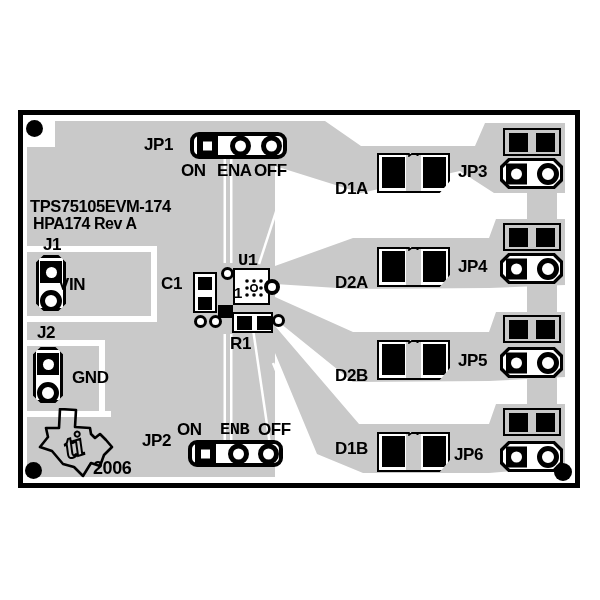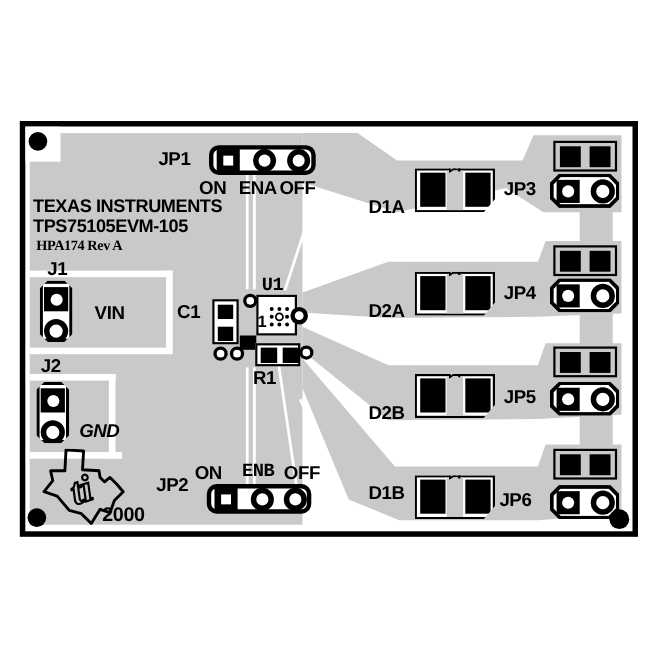--- a/index.html
+++ b/index.html
@@ -92,49 +92,48 @@
     <span class="pin-sq" style="left:3px;">
           <span class="hsq"></span>
         </span>
     <span class="pin-ring" style="left:36px;"></span>
     <span class="pin-ring" style="left:67px;"></span>
   </div>
   <div class="lbl big" style="left:158px;top:47px;">ON</div>
   <div class="lbl big" style="left:194px;top:47px;">ENA</div>
   <div class="lbl big" style="left:231px;top:47px;">OFF</div>
 
-  <div class="lbl" style="left:7px;top:65px;font-size:16.5px;">TEXAS INSTRUMENTS</div>
-  <div class="lbl" style="left:7px;top:83px;font-size:16.5px;">TPS75105EVM-105</div>
-  <div class="lbl" style="left:10px;top:101px;font-size:13px;font-family:Liberation Serif, serif;">HPA174 Rev A</div>
+  <div class="lbl" style="left:7px;top:83px;font-size:16.5px;">TPS75105EVM-174</div>
+  <div class="lbl" style="left:10px;top:101px;font-size:16px;">HPA174 Rev A</div>
 
   <div class="lbl big" style="left:20px;top:121px;">J1</div>
   <div class="conn2" style="left:13px;top:140px;width:30px;height:56px;">
     <span class="p1">
           <span class="hc"></span>
         </span>
     <span class="p2"></span>
   </div>
-  <div class="lbl big" style="left:63px;top:161px;">VIN</div>
+  <div class="lbl big" style="left:35px;top:161px;">VIN</div>
 
   <div class="lbl big" style="left:14px;top:209px;">J2</div>
   <div class="conn2" style="left:10px;top:232px;width:30px;height:56px;">
     <span class="p1">
           <span class="hc"></span>
         </span>
     <span class="p2"></span>
   </div>
-  <div class="lbl big" style="left:49px;top:268px;font-style:italic;">GND</div>
+  <div class="lbl big" style="left:49px;top:254px;">GND</div>
 
   <svg style="position:absolute;left:15px;top:293px;" width="76" height="70" viewBox="0 0 76 70">
     <path d="M22,1 L38,2 L37,19 L52,20 L53,26 L57,30 L62,26 L68,32 L74,39 L66,47 L62,58 L53,55 L45,68 L36,59 L25,56 L14,43 L2,39 L10,29 L8,20 L21,20 Z" fill="none" stroke="#000" stroke-width="2.6" stroke-linejoin="round"></path>
     <g transform="rotate(-18 38 36)">
       <text x="26" y="48" font-family="Liberation Serif, serif" font-weight="bold" font-style="italic" font-size="34" fill="none" stroke="#000" stroke-width="2">ti</text>
     </g>
   </svg>
-  <div class="lbl" style="left:70px;top:344px;font-size:18px;">2000</div>
+  <div class="lbl" style="left:70px;top:344px;font-size:18px;">2006</div>
 
   <div class="lbl big" style="left:154px;top:306px;">ON</div>
   <div class="lbl big" style="left:197px;top:306px;font-family:Liberation Mono, monospace;">ENB</div>
   <div class="lbl big" style="left:235px;top:306px;">OFF</div>
   <div class="lbl big r" style="left:119px;top:317px;width:40px;">JP2</div>
   <div class="jph" style="left:165px;top:325px;width:95px;height:27px;">
     <span class="pin-sq" style="left:3px;">
           <span class="hsq"></span>
         </span>
     <span class="pin-ring" style="left:36px;"></span>

